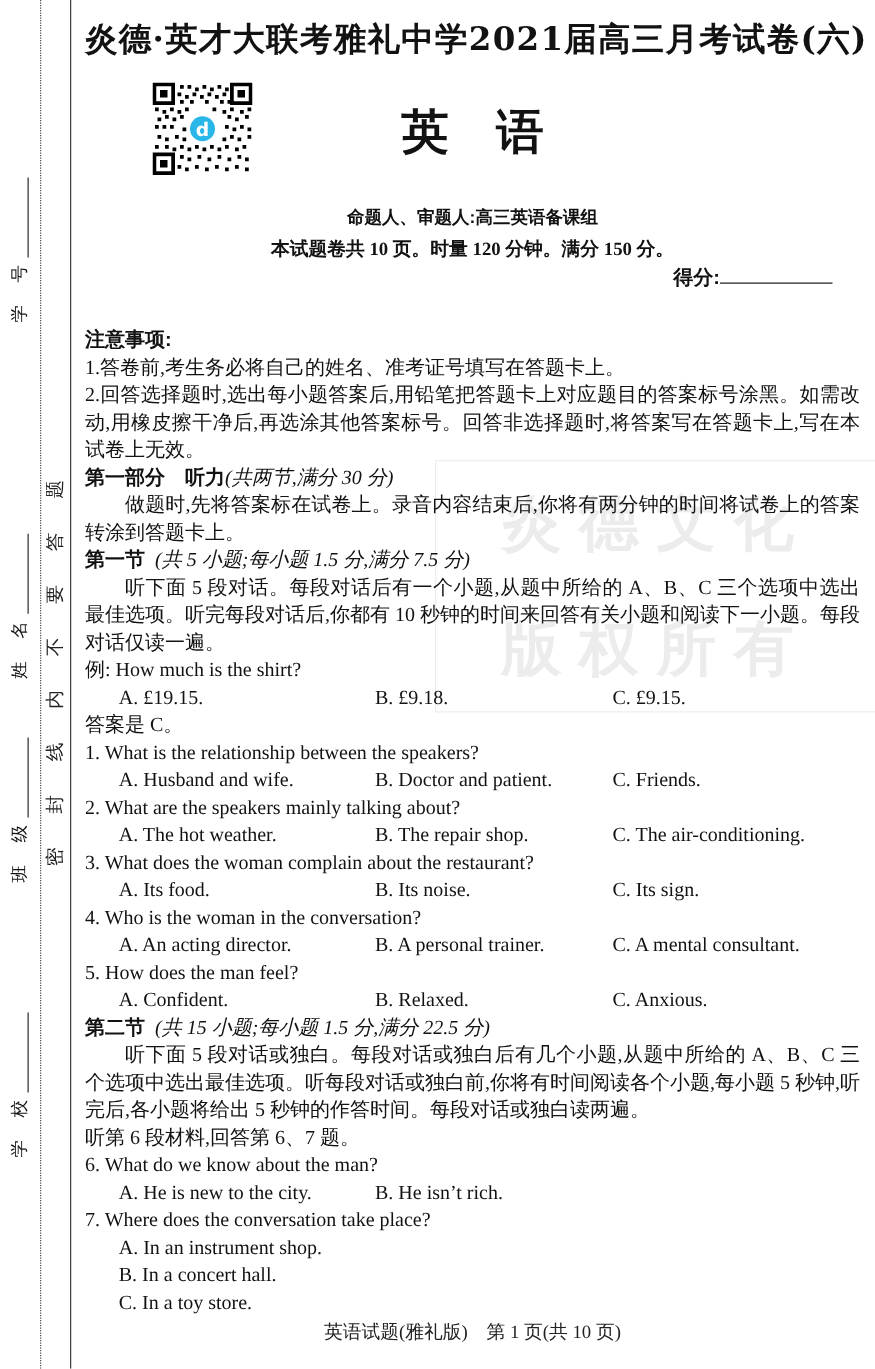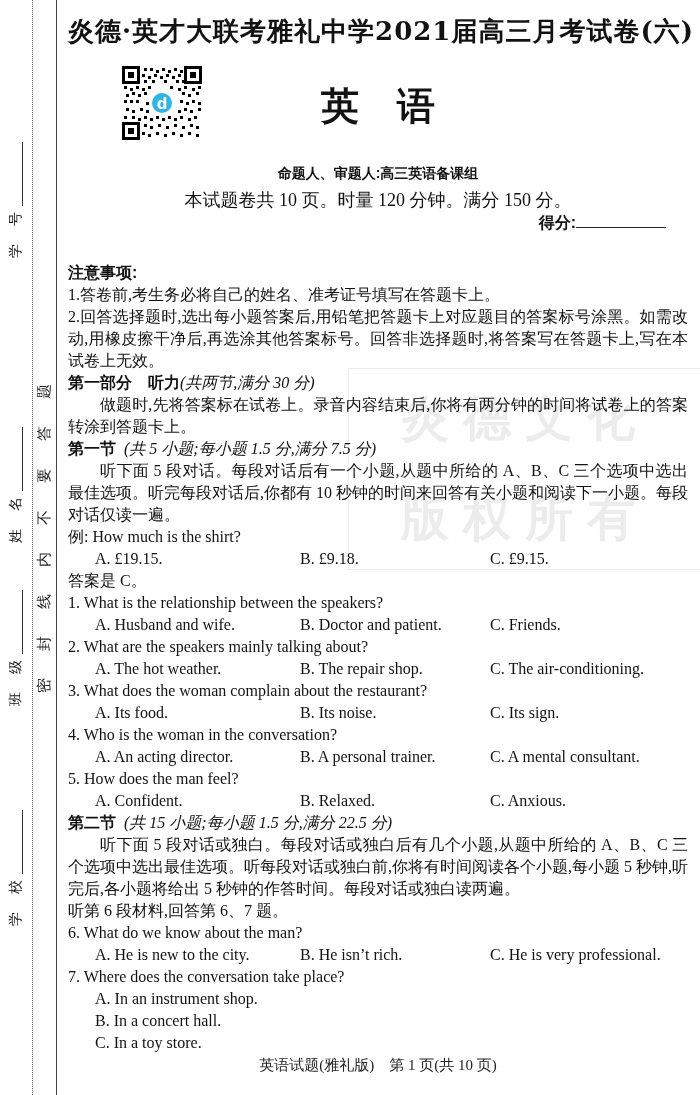--- a/index.html
+++ b/index.html
@@ -27,21 +27,21 @@
   .watermark div { font-size:48px; letter-spacing:14px; color:rgba(100,100,100,0.12); font-weight:bold; }
 
   
   .content { position:absolute; left:68px; top:0; width:620px; }
   p { margin:0; }
   .exam-title { margin-top:14px; text-align:center; font-size:26px; font-weight:bold;
                 font-family:"DejaVu Serif","Liberation Serif",serif; letter-spacing:1px; white-space:nowrap; }
   .subject-title { margin-top:36px; text-align:center; font-size:38px; font-weight:bold; line-height:42px; }
   .setter-line { margin-top:34px; text-align:center; font-size:14px; line-height:24px; }
   .hei { font-family:"Liberation Sans","DejaVu Sans",sans-serif; font-weight:bold; }
-  .info-line { margin-top:4px; text-align:center; font-size:18px; line-height:22px; }
+  .info-line { margin-top:4px; text-align:center; font-size:15px; line-height:22px;font-weight:bold; }
   .score-line { margin-top:1px; text-align:right; padding-right:22px; font-size:16px; line-height:22px; }
   .score-blank { display:inline-block; width:90px; height:14px; border-bottom:1.5px solid #222; }
 
   .bodytext { margin-top:28px; font-size:16px; line-height:22px; }
   .para { text-align:justify; }
   .indent { text-indent:2em; }
   .kai { font-style:italic; }
   .opts { display:flex; margin-left:27px; }
   .opts .o1 { width:205px; } .opts .o2 { width:190px; } .opts .o3 { flex:1; }
   .stackopt { margin-left:27px; }
@@ -176,21 +176,20 @@
       </div>
 
       <p><span class="hei">第二节</span> <span class="kai">(共 15 小题;每小题 1.5 分,满分 22.5 分)</span></p>
       <p class="para indent">听下面 5 段对话或独白。每段对话或独白后有几个小题,从题中所给的 A、B、C 三个选项中选出最佳选项。听每段对话或独白前,你将有时间阅读各个小题,每小题 5 秒钟,听完后,各小题将给出 5 秒钟的作答时间。每段对话或独白读两遍。</p>
       <p>听第 6 段材料,回答第 6、7 题。</p>
 
       <p>6. What do we know about the man?</p>
       <div class="opts">
         <span class="o1">A. He is new to the city.</span>
         <span class="o2">B. He isn’t rich.</span>
-        <span class="o3">C. He is very professional.</span>
       </div>
 
       <p>7. Where does the conversation take place?</p>
       <p class="stackopt">A. In an instrument shop.</p>
       <p class="stackopt">B. In a concert hall.</p>
       <p class="stackopt">C. In a toy store.</p>
     </div>
   </div>
 
   <p class="footer">英语试题(雅礼版)　第 1 页(共 10 页)</p>

